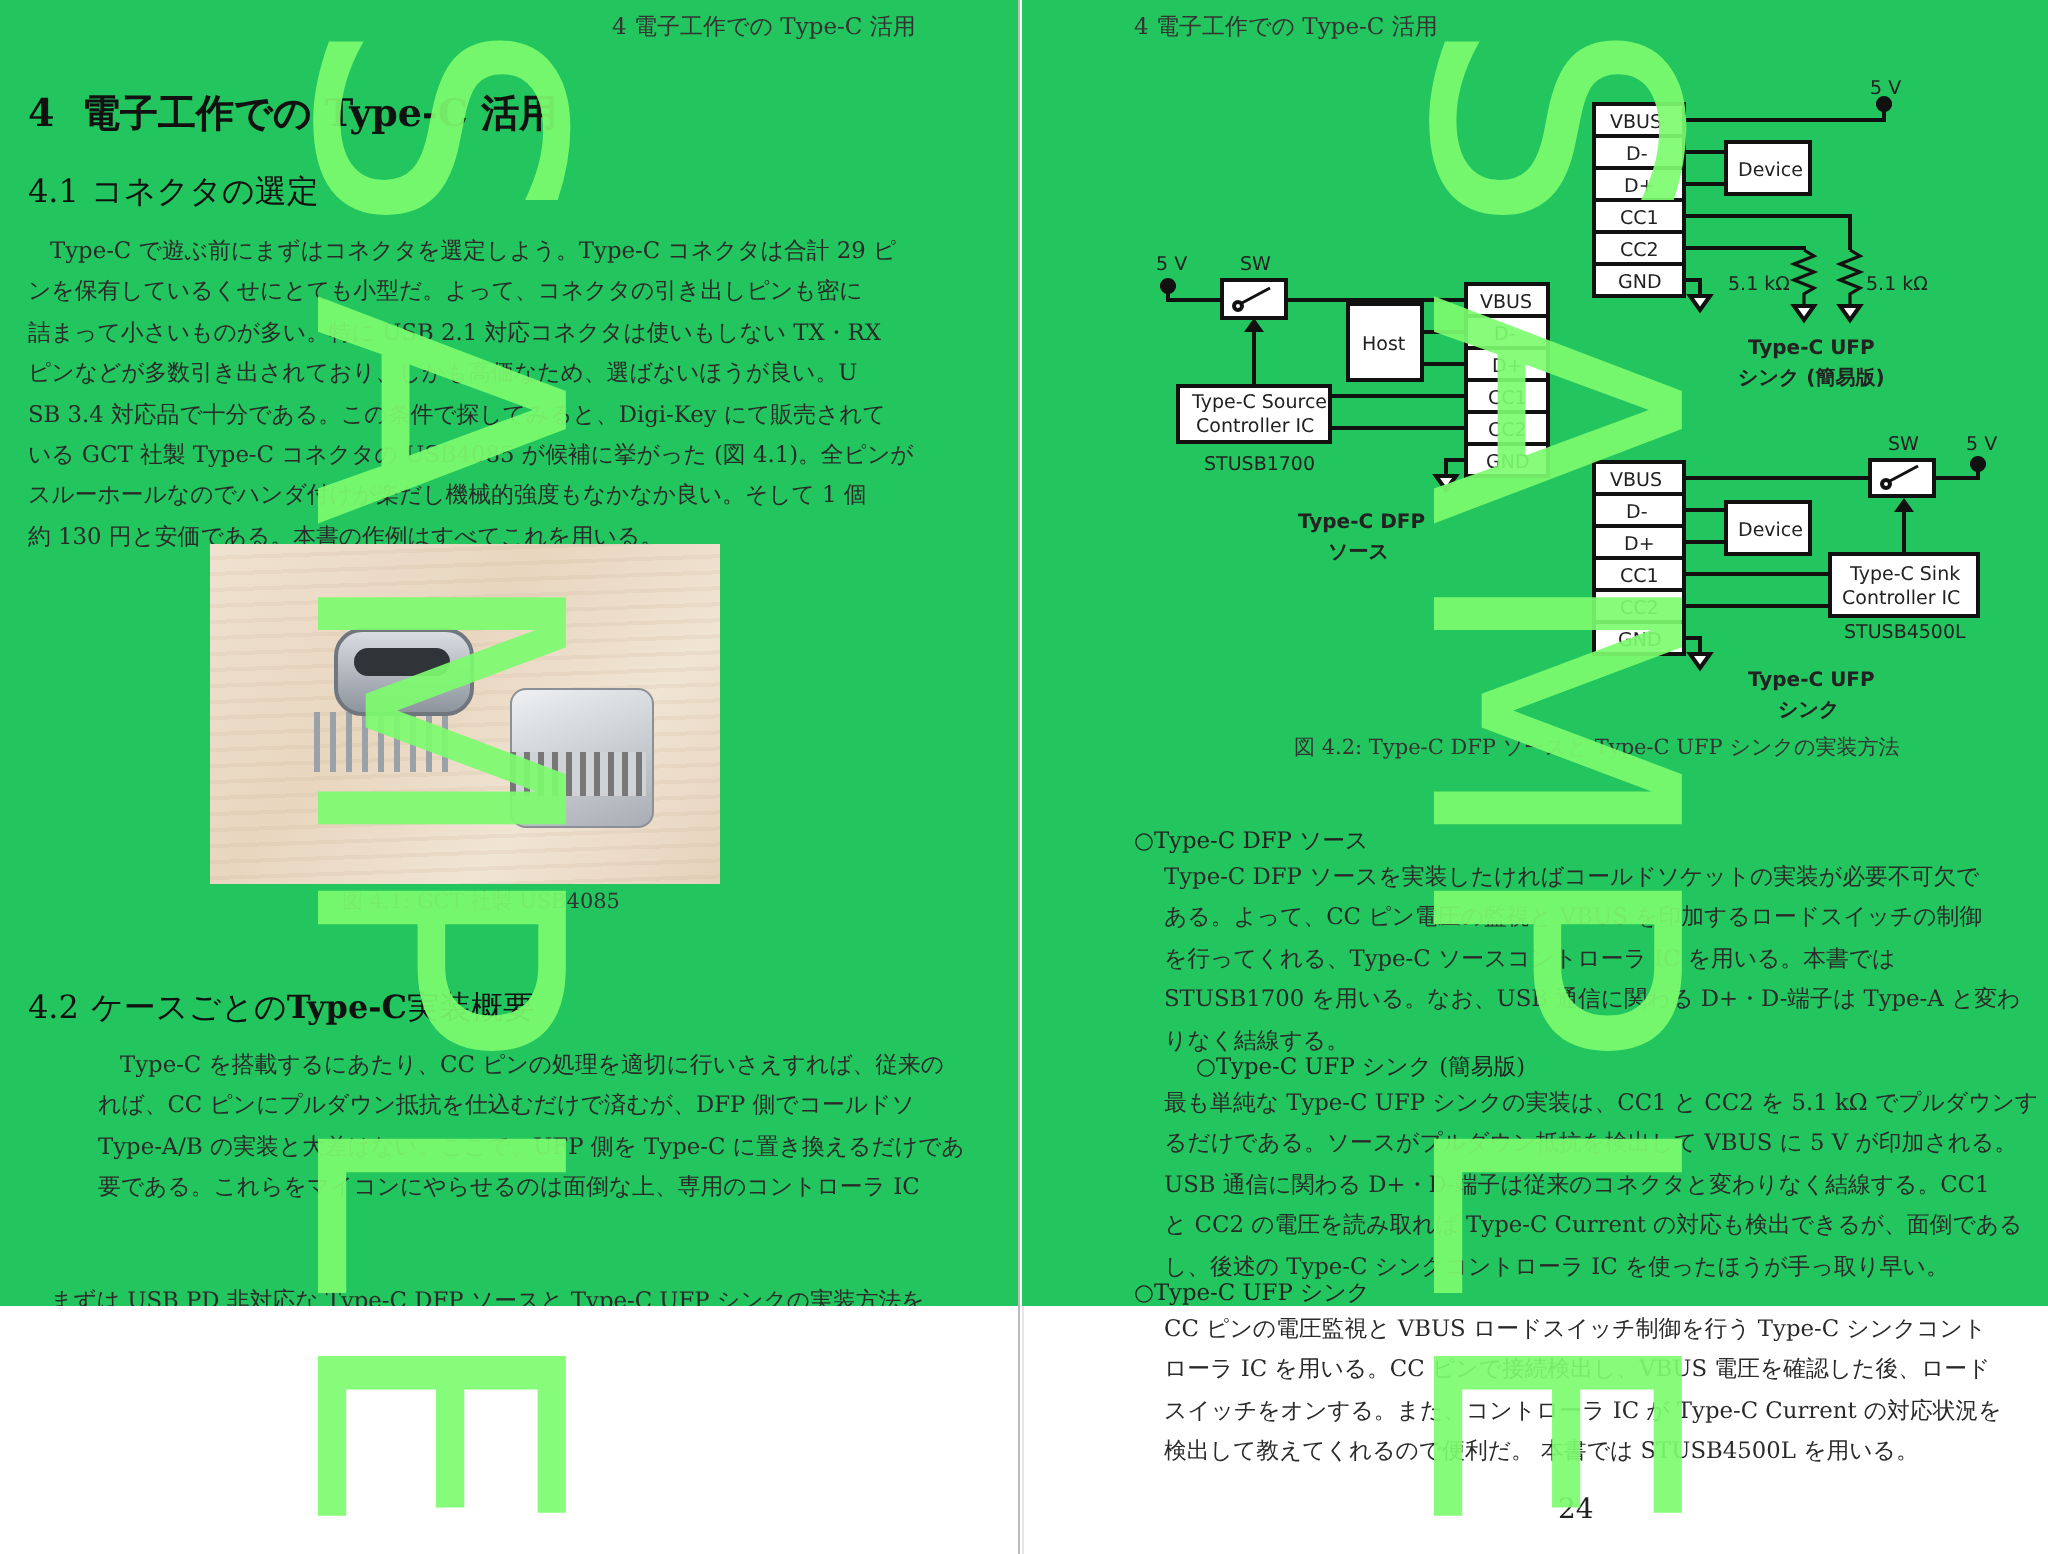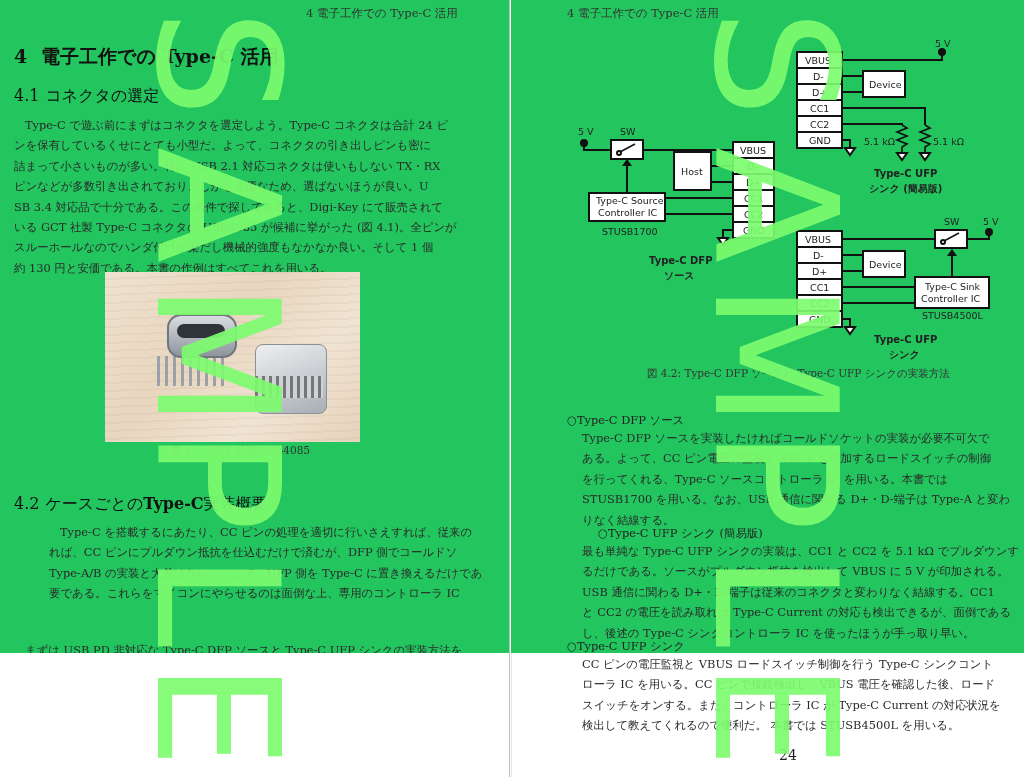--- a/index.html
+++ b/index.html
@@ -72,21 +72,21 @@
 
   <div class="chapter-title">
     <span class="num">4</span><span>電子工作での </span><span style="font-family:'DejaVu Serif',serif;">Type-C 活用</span>
   </div>
 
   <div class="section-title" style="top:86px;">
     <span class="num">4.1</span><span>コネクタの選定</span>
   </div>
 
   <div class="para" style="left:14px; top:115px;">
-    <span class="line indent">Type-C で遊ぶ前にまずはコネクタを選定しよう。Type-C コネクタは合計 24 ピ</span>
+    <span class="line indent">Type-C で遊ぶ前にまずはコネクタを選定しよう。Type-C コネクタは合計 29 ピ</span>
     <span class="line">ンを保有しているくせにとても小型だ。よって、コネクタの引き出しピンも密に</span>
     <span class="line">詰まって小さいものが多い。特に USB 2.1 対応コネクタは使いもしない TX・RX</span>
     <span class="line">ピンなどが多数引き出されており、しかも高価なため、選ばないほうが良い。U</span>
     <span class="line">SB 3.4 対応品で十分である。この条件で探してみると、Digi-Key にて販売されて</span>
     <span class="line">いる GCT 社製 Type-C コネクタの USB4085 が候補に挙がった (図 4.1)。全ピンが</span>
     <span class="line">スルーホールなのでハンダ付けが楽だし機械的強度もなかなか良い。そして 1 個</span>
     <span class="line">約 130 円と安価である。本書の作例はすべてこれを用いる。</span>
   </div>
 
   <div class="figure-photo">

